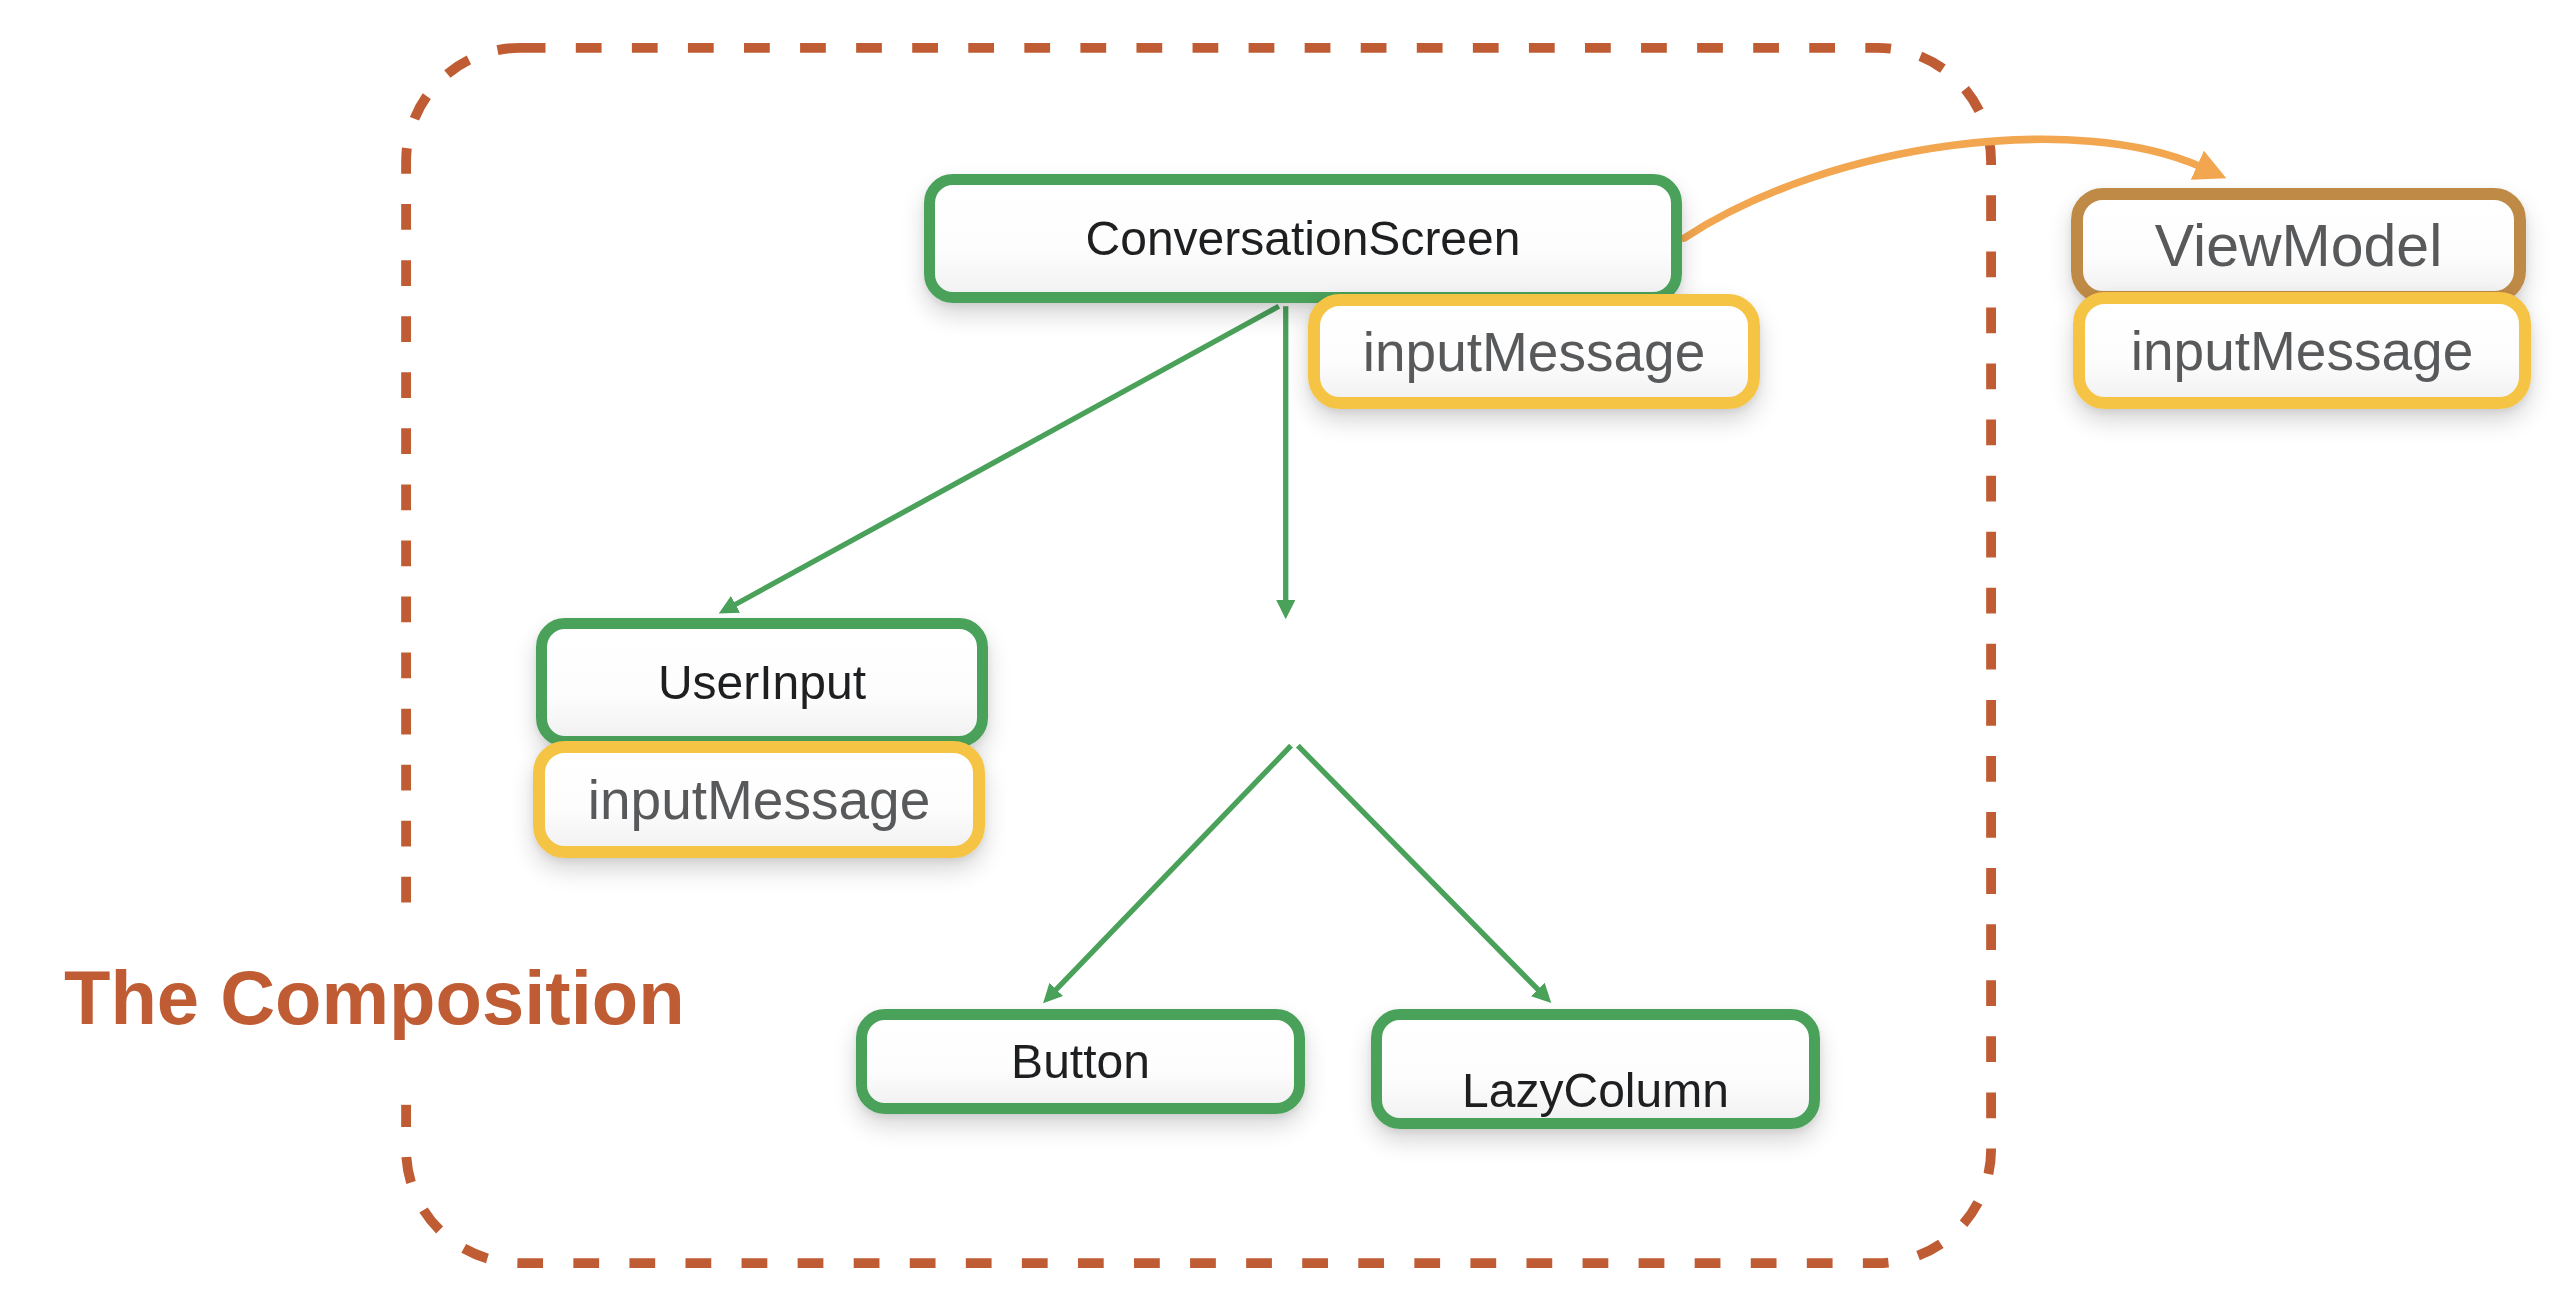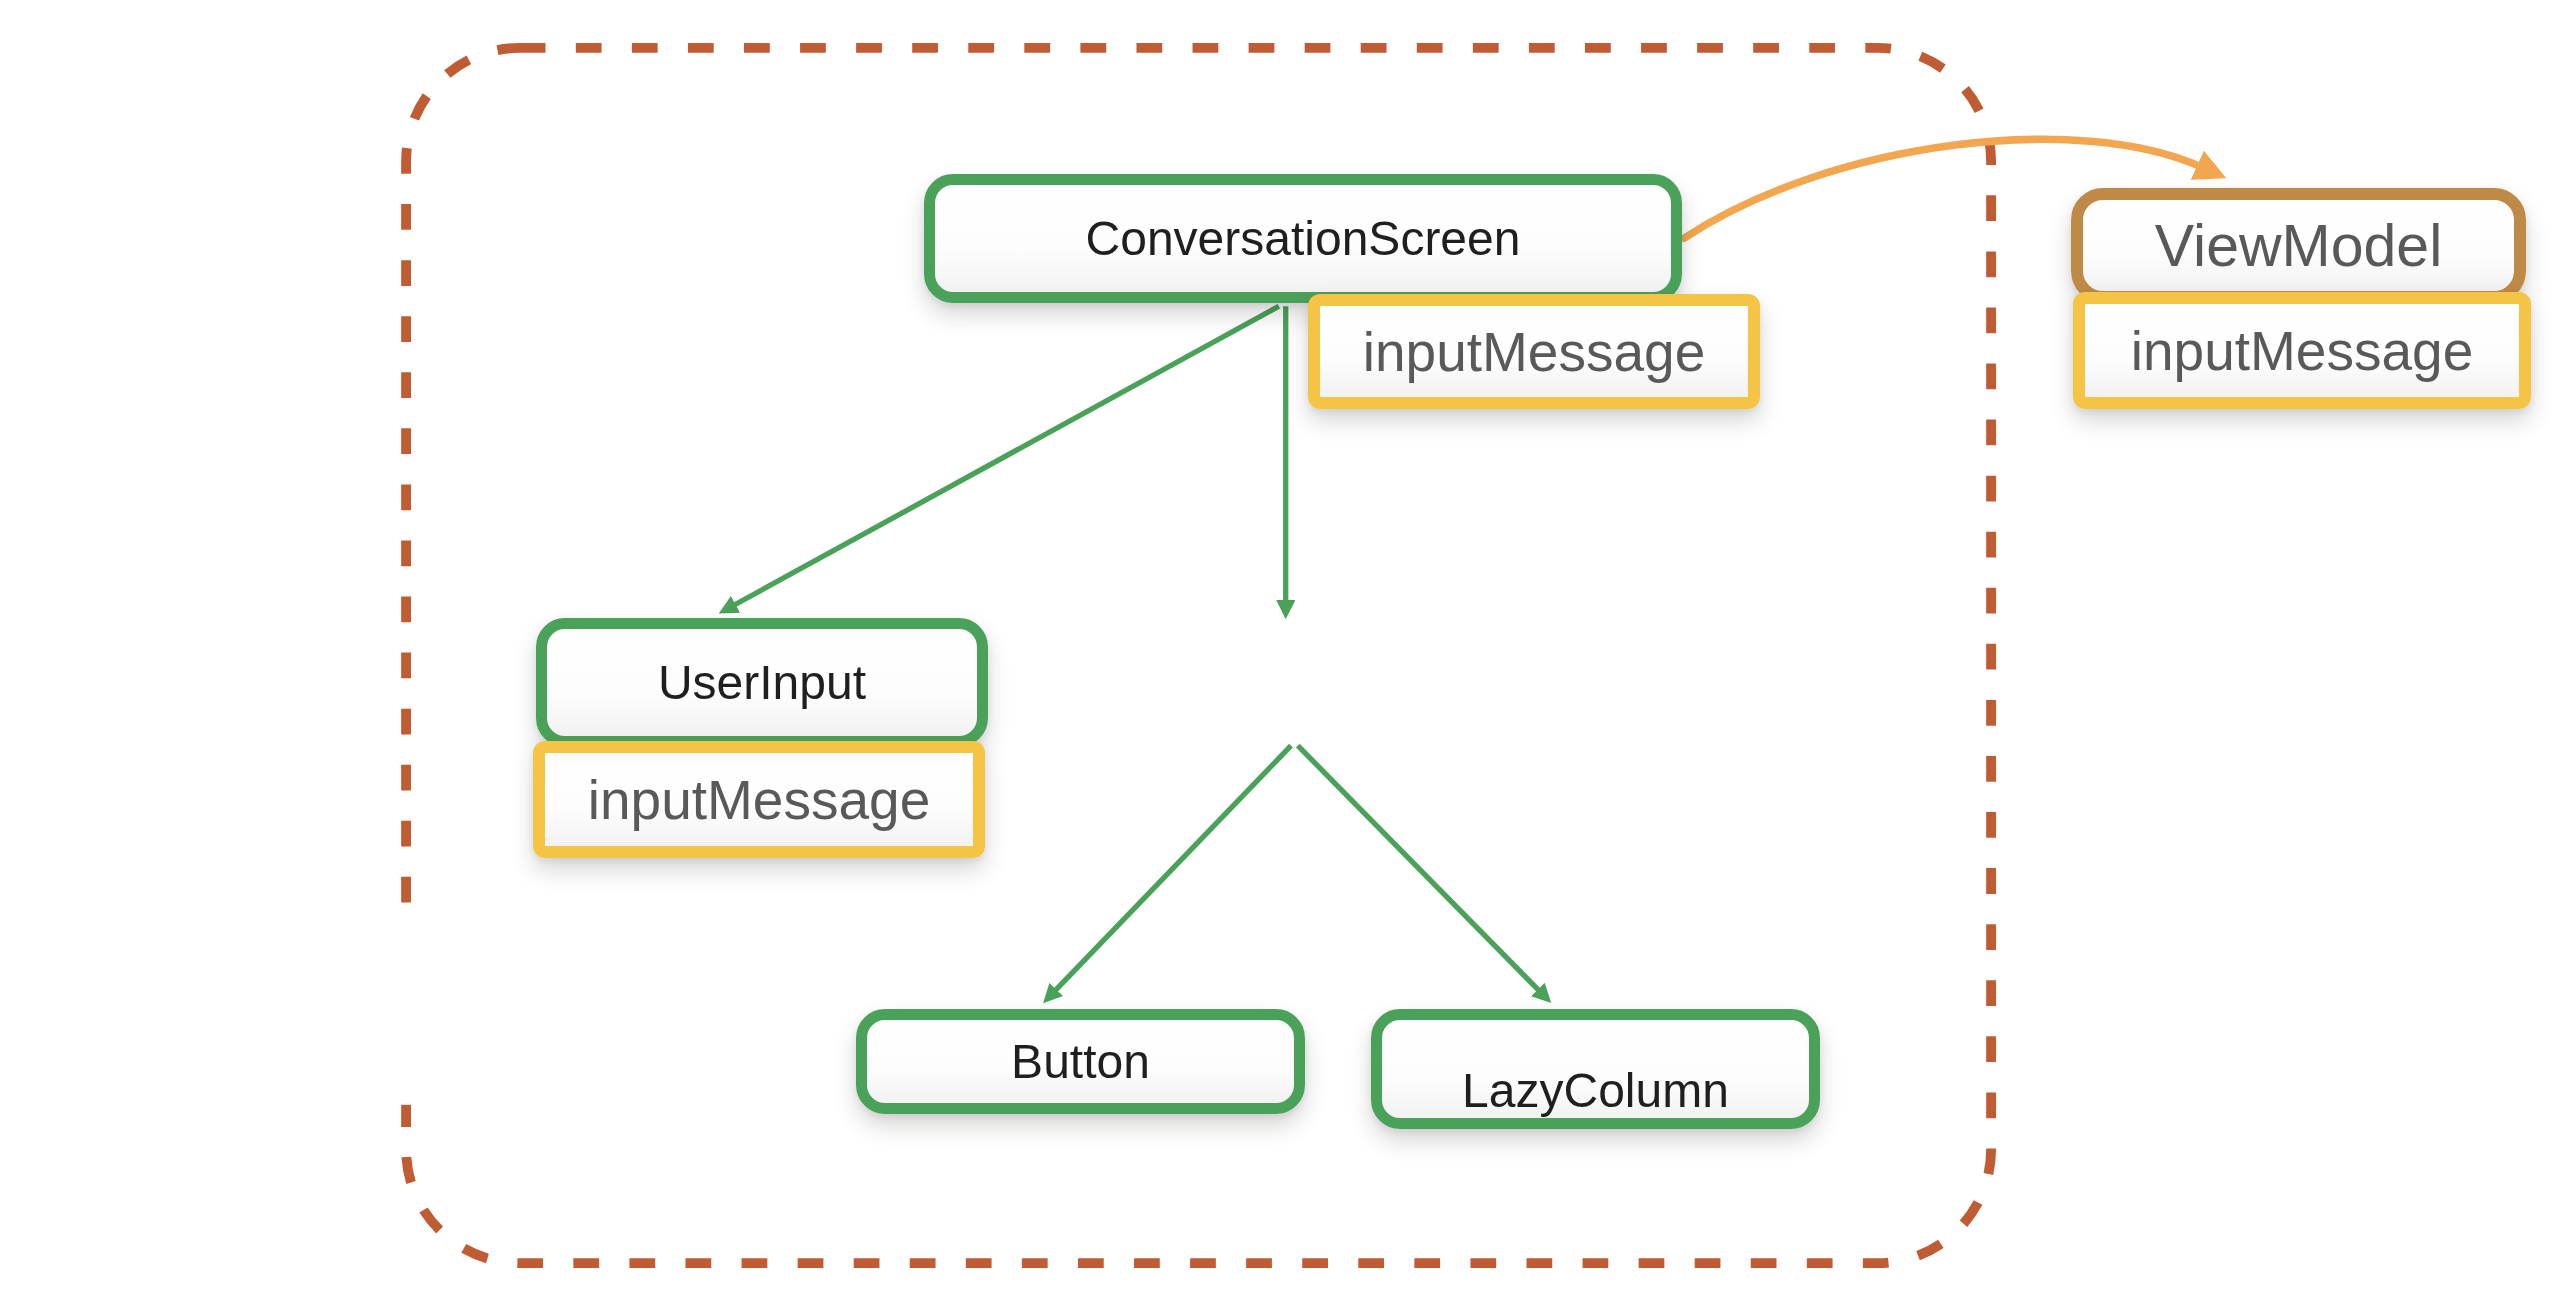--- a/index.html
+++ b/index.html
@@ -31,21 +31,21 @@
     background: linear-gradient(180deg, #ffffff 0%, #fdfdfd 60%, #f2f2f3 100%);
     box-shadow: 0 12px 23px rgba(0,0,0,0.16), 0 3px 7.6px rgba(0,0,0,0.07);
   }
   .node-green {
     border: 11.4px solid #4aa15a;
     border-radius: 29px;
     z-index: 1;
   }
   .node-yellow {
     border: 12px solid #f6c445;
-    border-radius: 12px;
+    border-radius: 32px;
     z-index: 2;
   }
   .node-ochre {
     border: 12px solid #bf8a46;
     border-radius: 32px;
     z-index: 1;
   }
   .label-dark {
     color: #1e1f21;
     font-size: 48px;
@@ -103,20 +103,21 @@
     <rect x="508" y="1196" width="56" height="262" fill="#ffffff"></rect>
 
     <path d="M1688,404 L968,799" stroke="#4aa15a" stroke-width="7" fill="none" marker-end="url(#garr)"></path>
     <path d="M1697,404 L1697,795" stroke="#4aa15a" stroke-width="7" fill="none" marker-end="url(#garr)"></path>
     <path d="M1704,984 L1392,1308" stroke="#4aa15a" stroke-width="7" fill="none" marker-end="url(#garr)"></path>
     <path d="M1713,984 L2032,1308" stroke="#4aa15a" stroke-width="7" fill="none" marker-end="url(#garr)"></path>
 
     <path d="M2223,314 C2420,185 2745,148 2905,220" stroke="#f2a64f" stroke-width="10" fill="none" stroke-linecap="round" marker-end="url(#oarr)"></path>
   </svg>
 
+  <div class="diagram-title">The Composition</div>
 
   <div class="node node-green" id="n-conversation">
     <span class="label-dark">ConversationScreen</span>
   </div>
 
   <div class="node node-yellow" id="n-inputmsg-a">
     <span class="label-gray">inputMessage</span>
   </div>
 
   <div class="node node-ochre" id="n-viewmodel">

